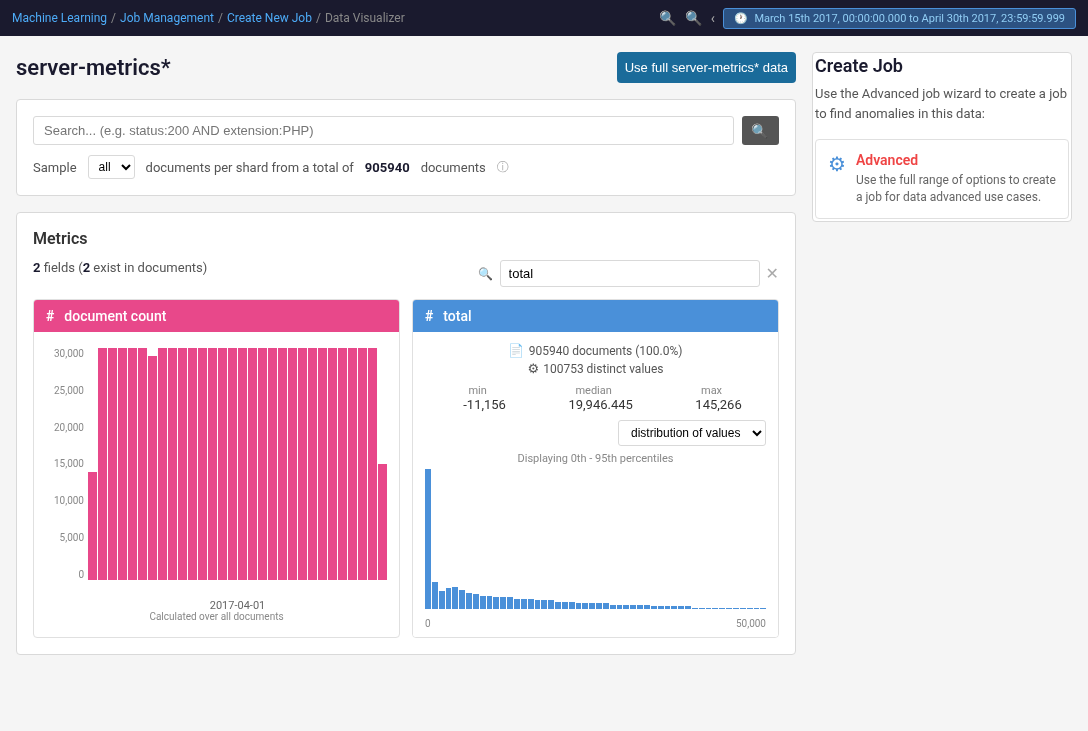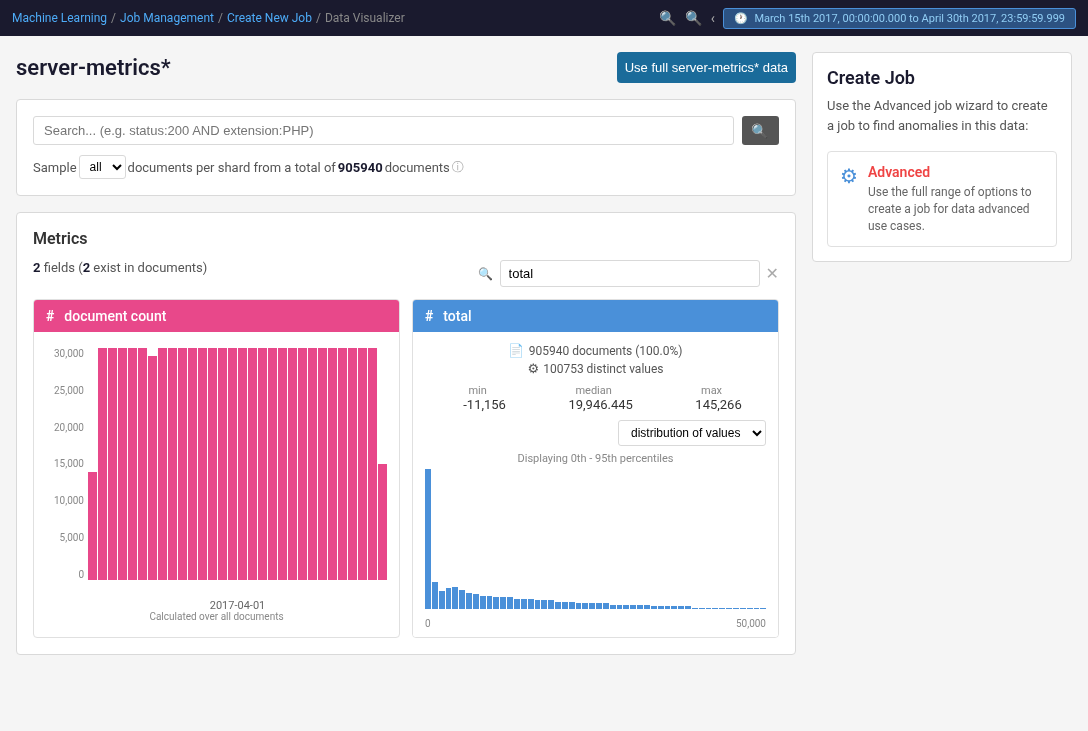--- a/index.html
+++ b/index.html
@@ -99,21 +99,21 @@
       color: white;
       border: none;
       border-radius: 3px;
       padding: 6px 10px;
       cursor: pointer;
       font-size: 14px;
     }
     .sample-row {
       display: flex;
       align-items: center;
-      gap: 2px;
+      gap: 11px;
       font-size: 13px;
       color: #555;
     }
     .sample-select {
       border: 1px solid #d9d9d9;
       border-radius: 3px;
       padding: 3px 6px;
       font-size: 12px;
       background: white;
       cursor: pointer;
@@ -319,21 +319,21 @@
 
     
     .right-panel {
       width: 260px;
       flex-shrink: 0;
     }
     .create-job-card {
       background: white;
       border: 1px solid #d9d9d9;
       border-radius: 4px;
-      padding: 14px;
+      padding: 2px;
     }
     .create-job-title {
       font-size: 18px;
       font-weight: 600;
       margin-bottom: 8px;
       color: #1a1a2e;
     }
     .create-job-desc {
       font-size: 13px;
       color: #555;

